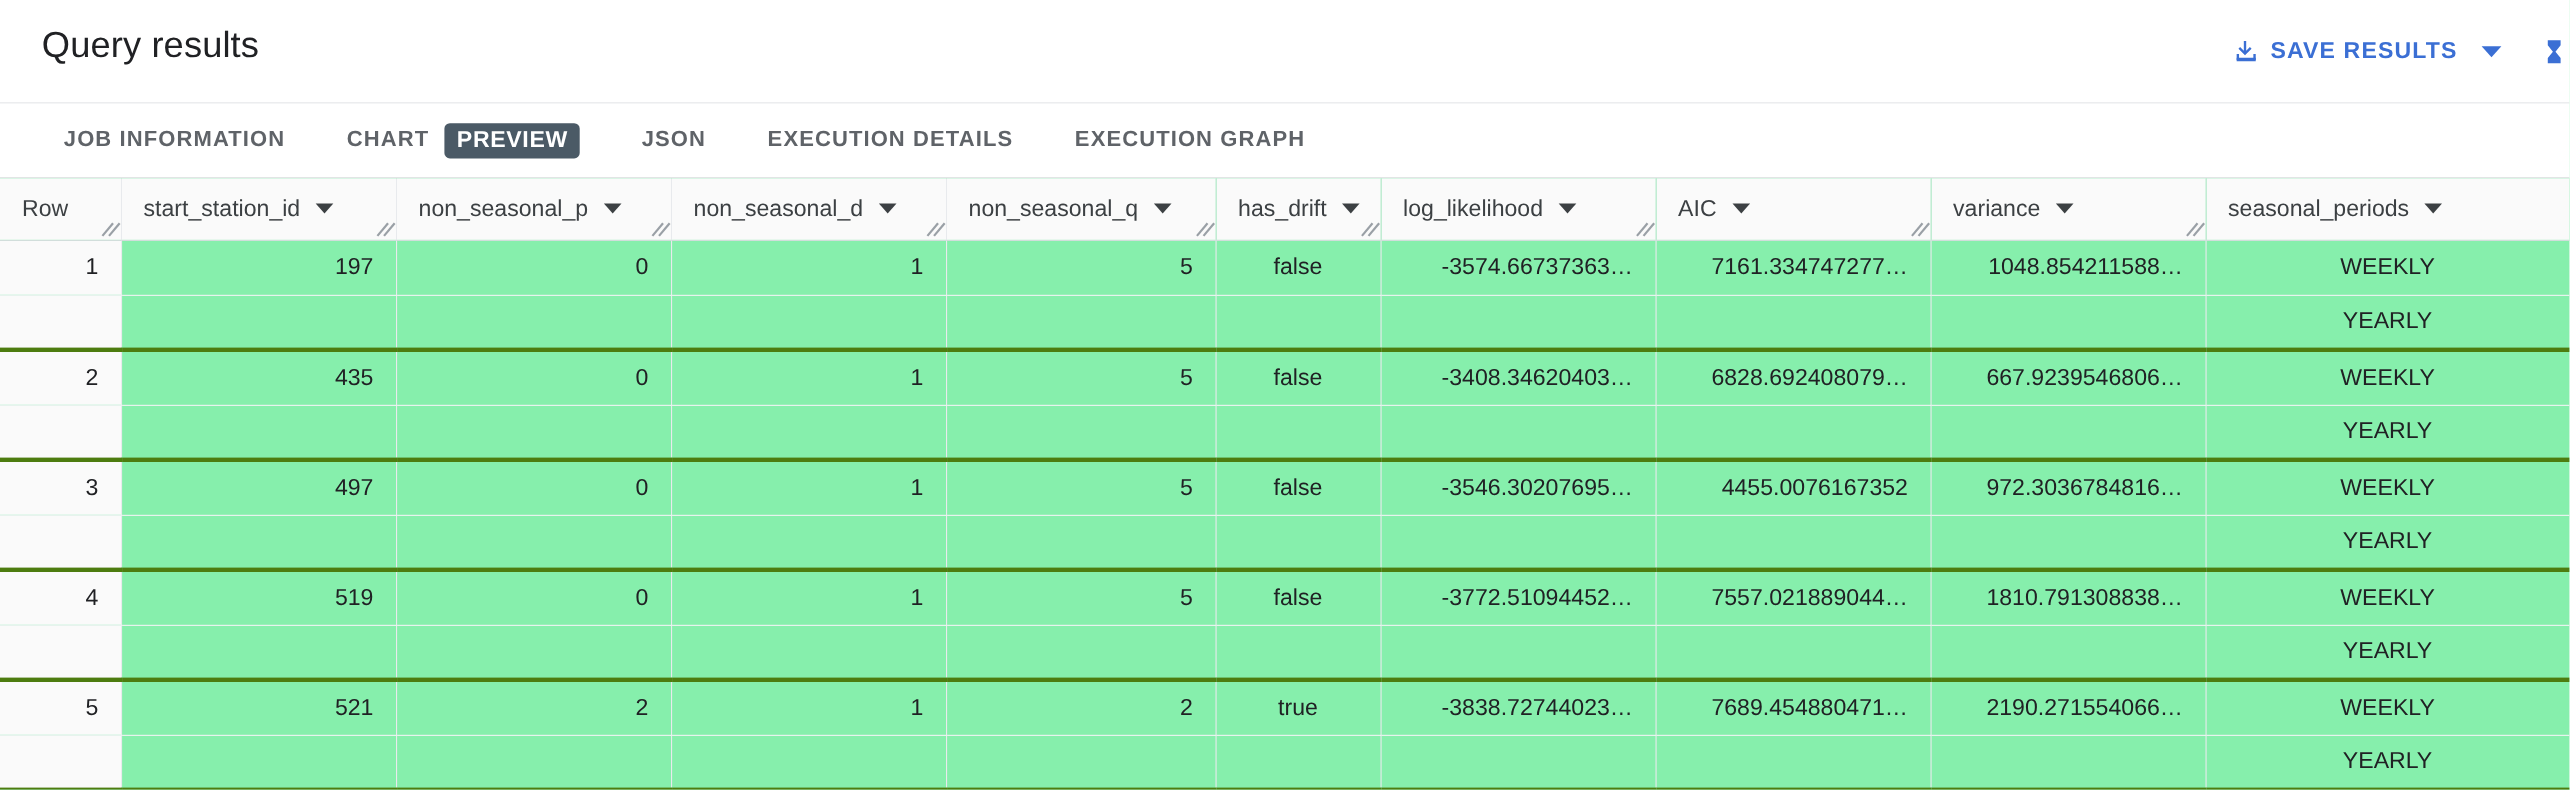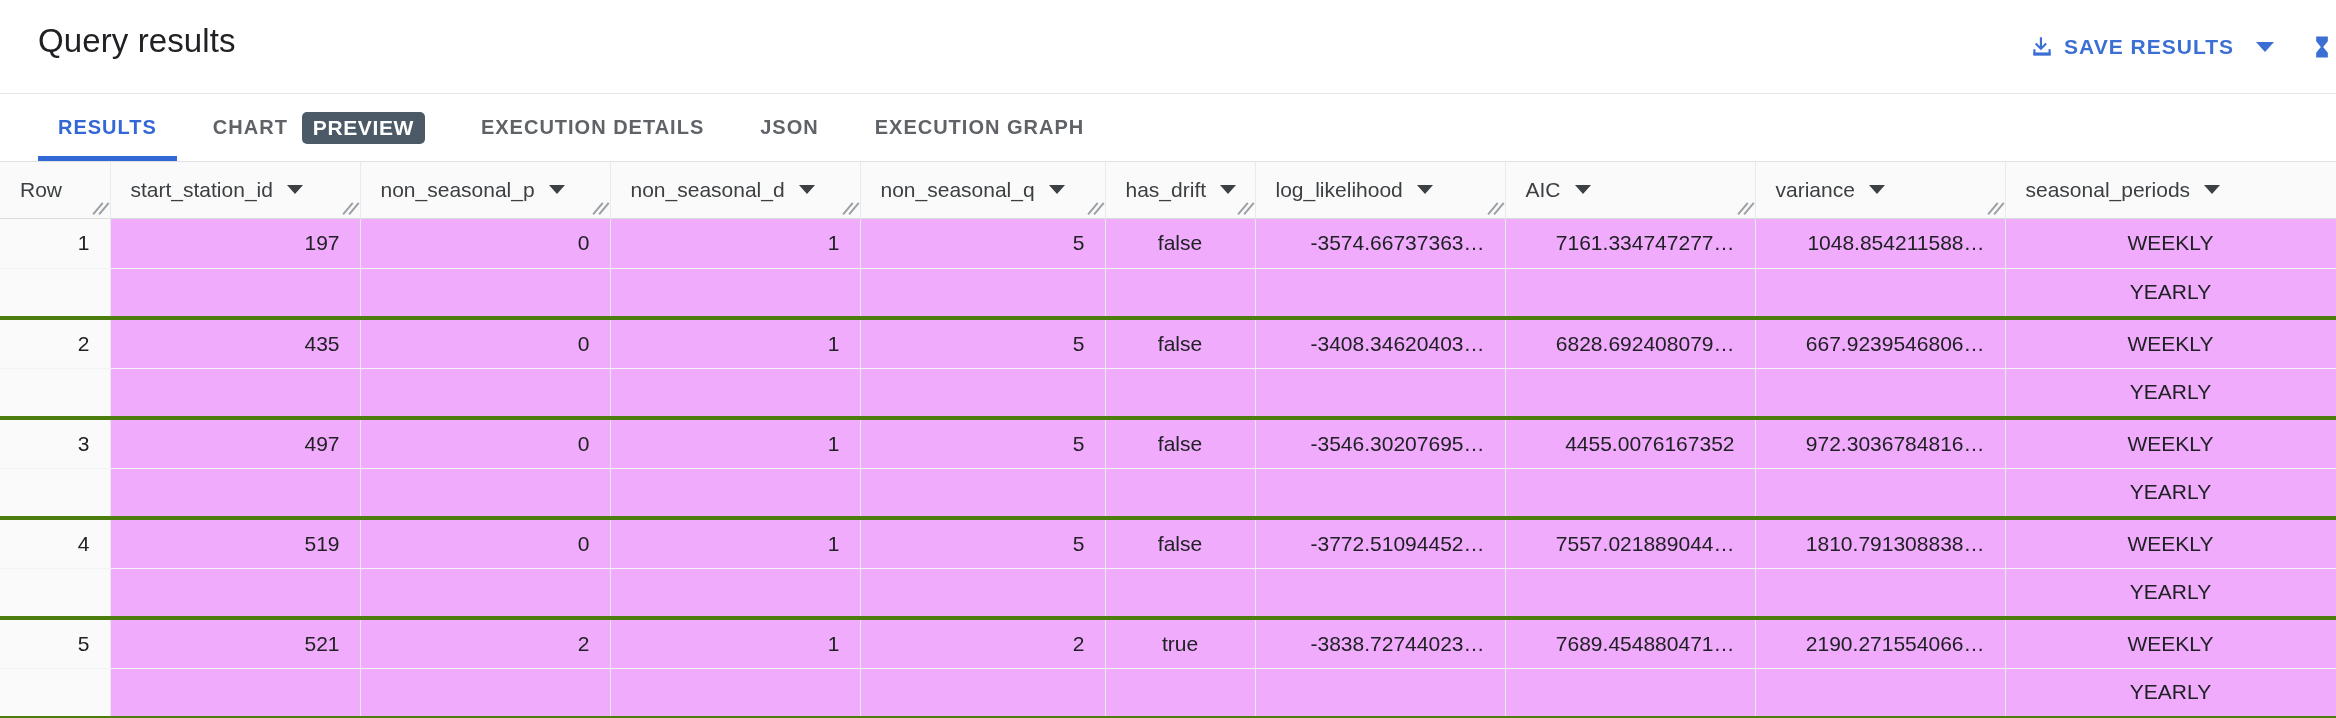--- a/index.html
+++ b/index.html
@@ -118,21 +118,21 @@
     border-radius: 5px;
     padding: 5px 11px 6px;
     line-height: 1;
   }
 
   
   .table-wrap {
     width: 2336px;
     height: 556px;
     overflow: hidden;
-    background: #f0abfc;
+    background: #86efac;
   }
   table.results {
     border-collapse: collapse;
     table-layout: fixed;
     width: 2336px;
     font-size: 21px;
   }
   table.results th, table.results td {
     border-right: 1px solid #e8eaed;
     border-bottom: 1px solid #e8eaed;
@@ -232,32 +232,32 @@
     </button>
     <div class="edge-icon">
       <svg viewBox="0 0 24 24" width="28" height="28" aria-hidden="true" style="margin-left:-6px">
         <path fill="#3b6fd4" d="M7 3h10v4l-4 5 4 5v4H7v-4l4-5-4-5V3z"></path>
       </svg>
     </div>
   </div>
 </div>
 
 <div class="tabbar">
-  <button class="tab active">
-    <span>RESULTS</span>
+  <button class="tab">
+    <span>JOB INFORMATION</span>
   </button>
   <button class="tab">
     <span>CHART</span>
     <span class="tab-badge">PREVIEW</span>
   </button>
   <button class="tab">
-    <span>EXECUTION DETAILS</span>
+    <span>JSON</span>
   </button>
   <button class="tab">
-    <span>JSON</span>
+    <span>EXECUTION DETAILS</span>
   </button>
   <button class="tab">
     <span>EXECUTION GRAPH</span>
   </button>
 </div>
 
 <div class="table-wrap">
   <table class="results">
     <colgroup>
       <col class="c-row">

